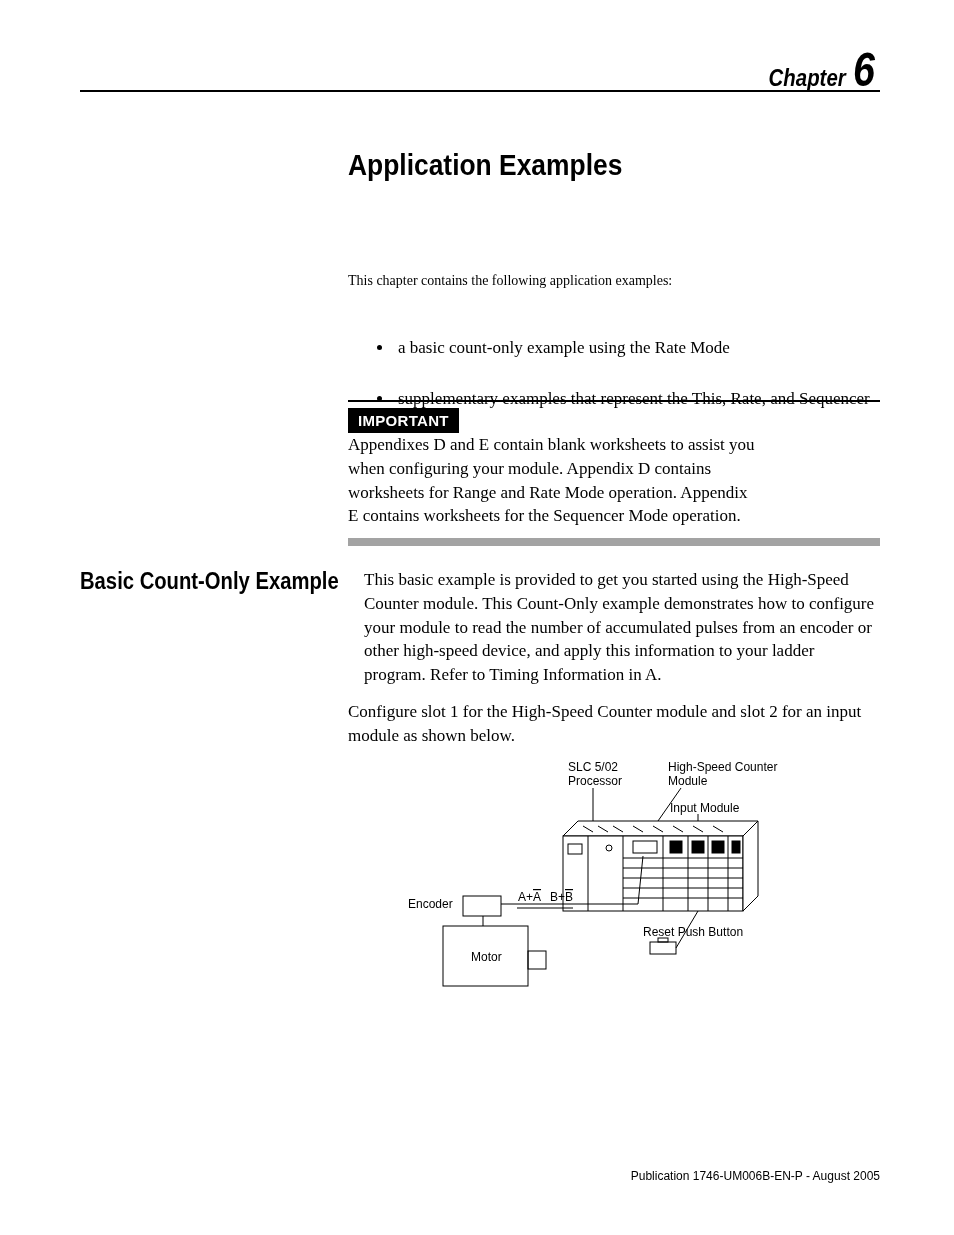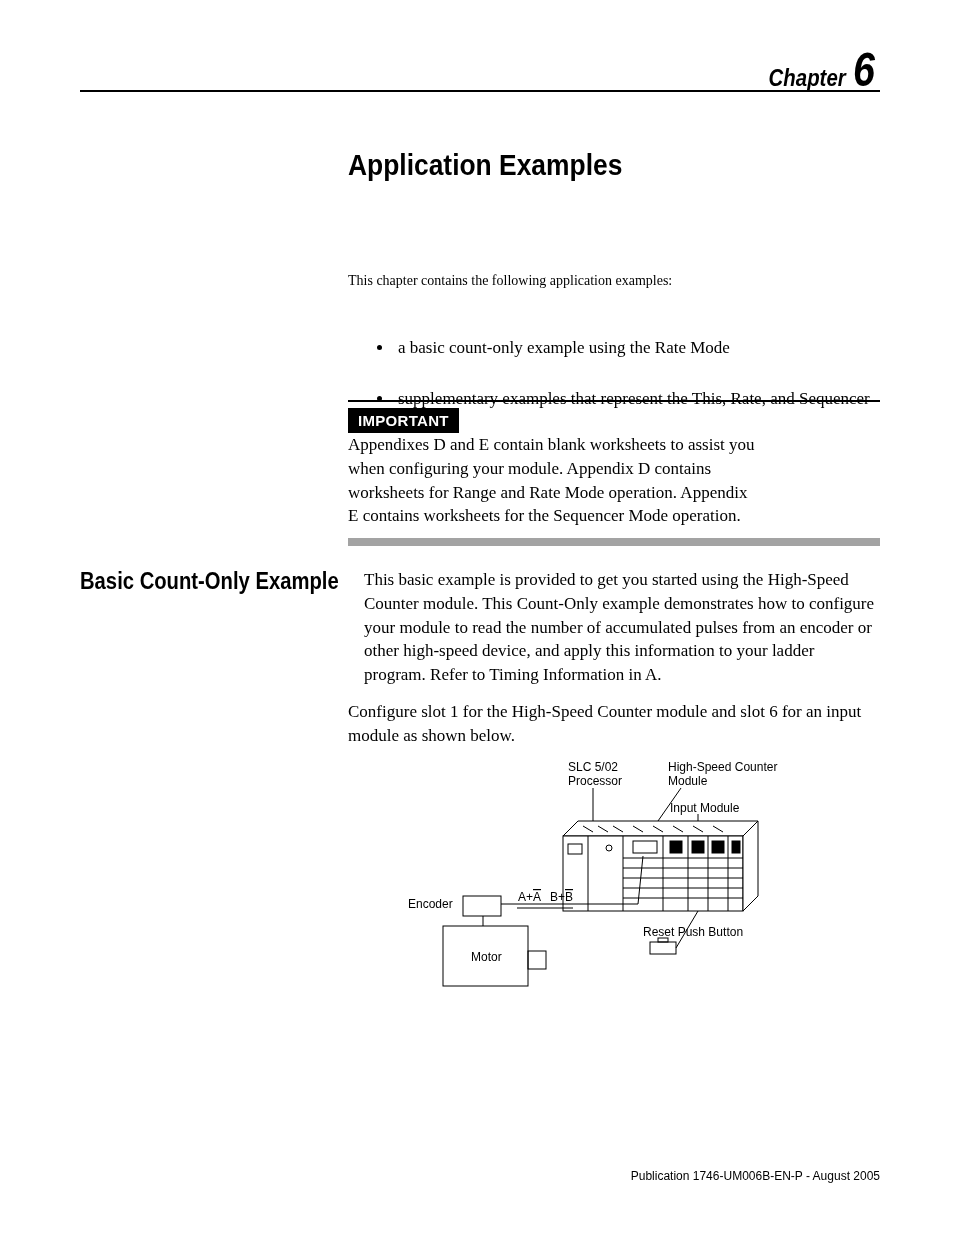--- a/index.html
+++ b/index.html
@@ -167,21 +167,21 @@
   <li>supplementary examples that represent the This, Rate, and Sequencer Modes</li>
 </ul>
 
 <div class="important-block">
   <span class="important-label">IMPORTANT</span>
   <span class="important-text">Appendixes D and E contain blank worksheets to assist you when configuring your module. Appendix D contains worksheets for Range and Rate Mode operation. Appendix E contains worksheets for the Sequencer Mode operation.</span>
 </div>
 
 <h2 class="section-heading">Basic Count-Only Example</h2>
 <p class="section-body-1">This basic example is provided to get you started using the High-Speed Counter module. This Count-Only example demonstrates how to configure your module to read the number of accumulated pulses from an encoder or other high-speed device, and apply this information to your ladder program. Refer to Timing Information in A.</p>
-<p class="section-body-2">Configure slot 1 for the High-Speed Counter module and slot 6 for an input module as shown below.</p>
+<p class="section-body-2">Configure slot 1 for the High-Speed Counter module and slot 2 for an input module as shown below.</p>
 
 <div class="diagram">
   <svg viewBox="0 0 430 260" width="430" height="260">
 
     <text x="180" y="15">SLC 5/02</text>
     <text x="180" y="29">Processor</text>
     <text x="280" y="15">High-Speed Counter</text>
     <text x="280" y="29">Module</text>
     <text x="282" y="56">Input Module</text>
 

